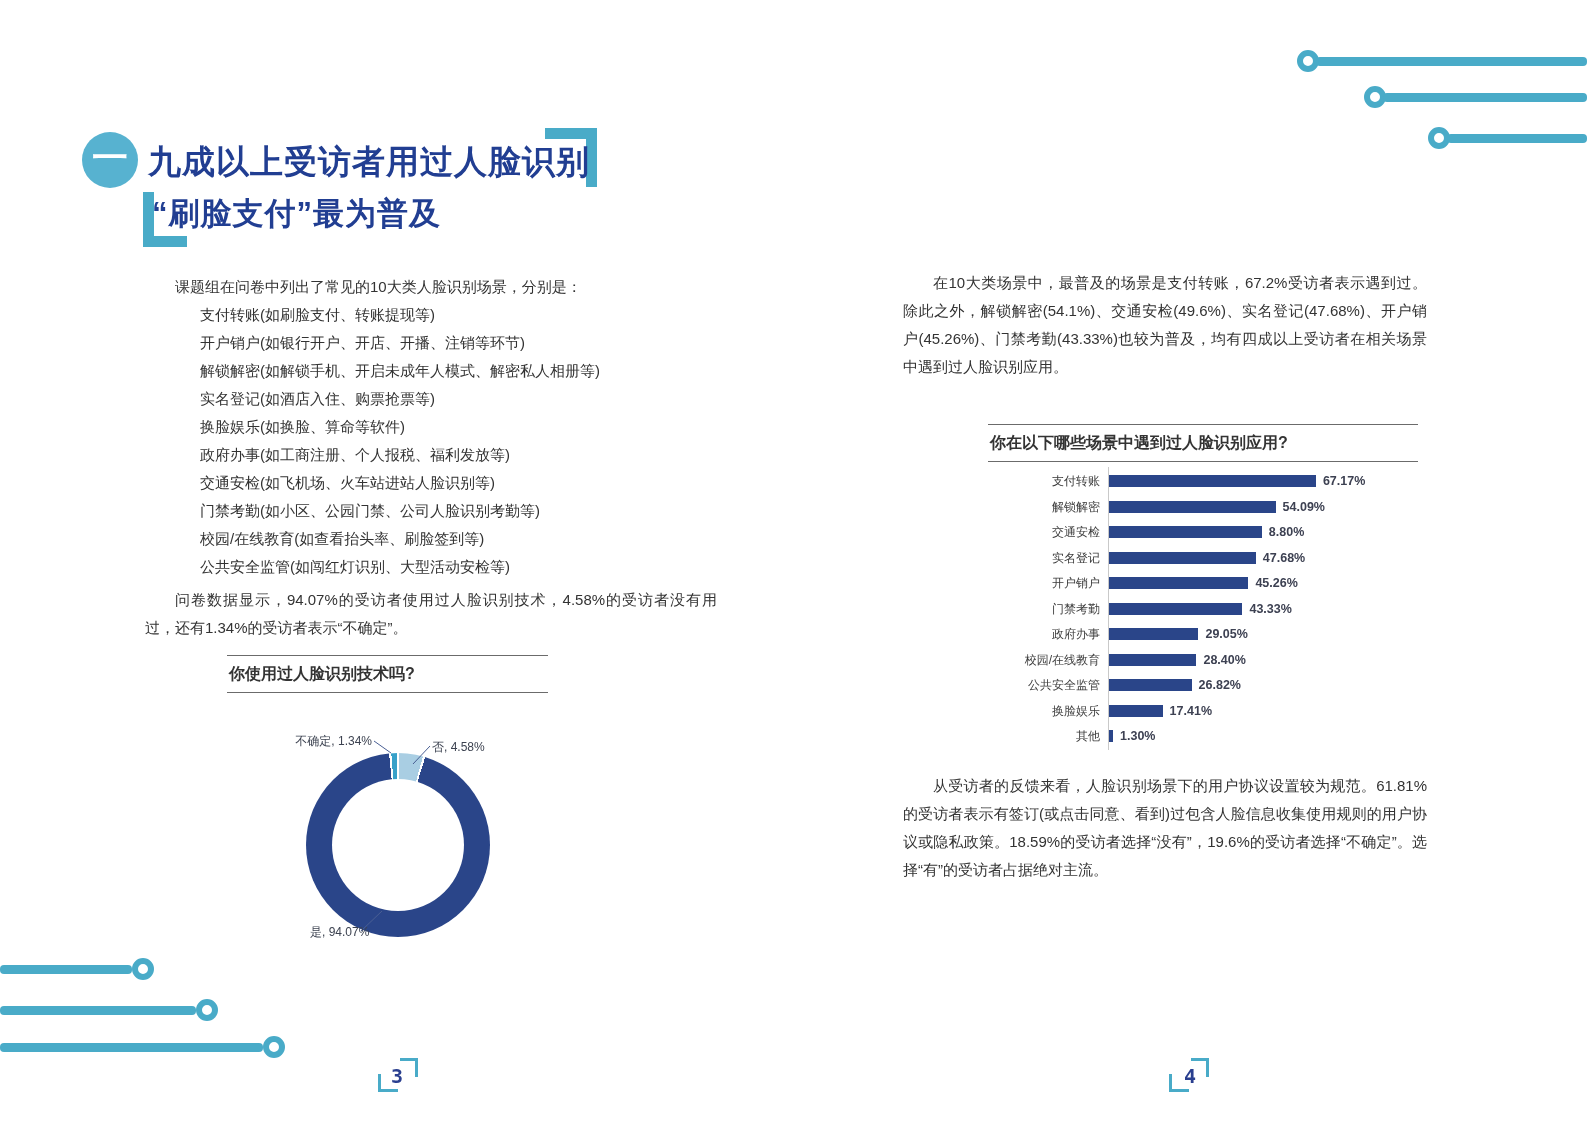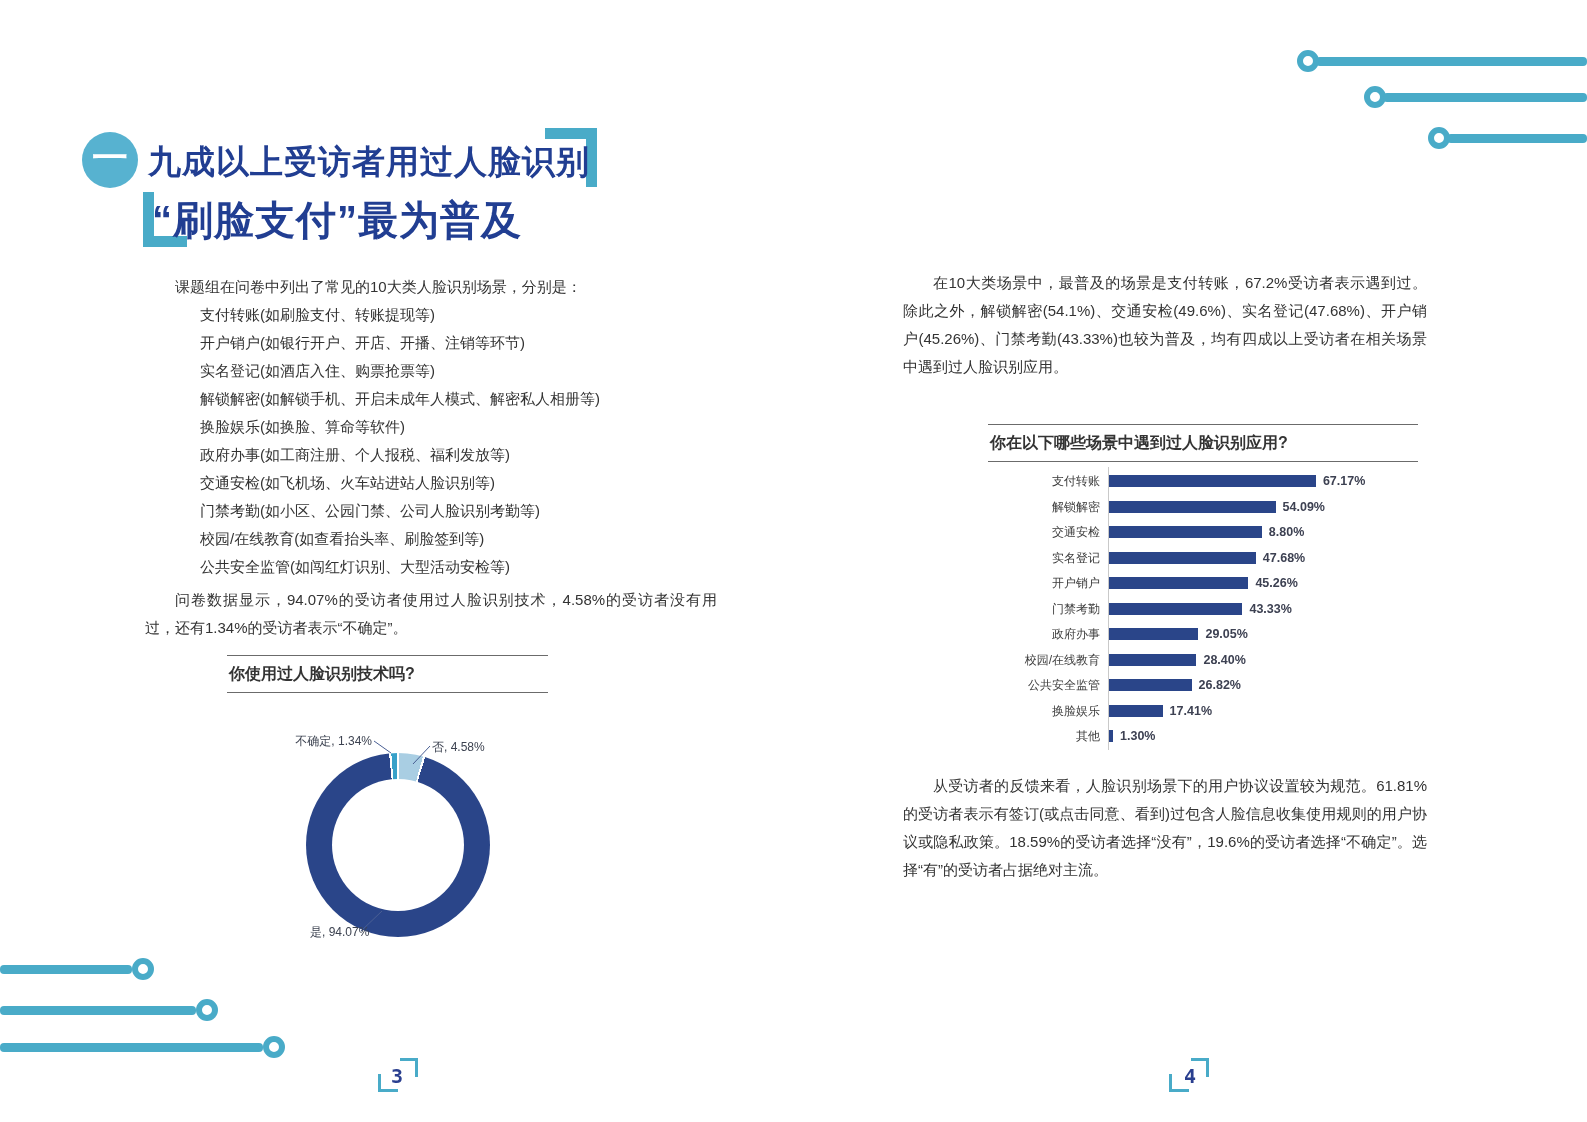--- a/index.html
+++ b/index.html
@@ -10,21 +10,21 @@
   }
   .abs{position:absolute;}
   
   .cline{position:absolute;height:9px;background:#49abc8;border-radius:4px;}
   .cring{position:absolute;width:10px;height:10px;border:6px solid #49abc8;border-radius:50%;background:#fff;}
   
   .badge{position:absolute;left:82px;top:132px;width:56px;height:56px;border-radius:50%;
          background:#57b2d0;display:flex;align-items:center;justify-content:center;}
   .badge span{color:#fff;font-size:36px;font-weight:bold;line-height:1;margin-top:-4px;}
   .title1{position:absolute;left:148px;top:140px;font-size:33px;font-weight:bold;color:#213e92;letter-spacing:1px;white-space:nowrap;}
-  .title2{position:absolute;left:152px;top:193px;font-size:40px;font-weight:bold;color:#213e92;letter-spacing:1px;white-space:nowrap;}
+  .title2{position:absolute;left:152px;top:193px;font-size:31px;font-weight:bold;color:#213e92;letter-spacing:1px;white-space:nowrap;}
   .brk-tr{position:absolute;left:545px;top:128px;width:52px;height:59px;box-sizing:border-box;
           border-top:11px solid #49abc8;border-right:11px solid #49abc8;}
   .brk-bl{position:absolute;left:143px;top:192px;width:44px;height:55px;box-sizing:border-box;
           border-left:11px solid #49abc8;border-bottom:11px solid #49abc8;}
   
   .para{position:absolute;font-size:15px;line-height:28px;color:#333;text-align:justify;text-indent:2em;}
   .list{position:absolute;left:200px;top:301px;font-size:15px;line-height:28px;color:#333;}
   .list div{white-space:nowrap;}
   
   .chart-header{position:absolute;border-top:1px solid #6b6b6b;border-bottom:1px solid #6b6b6b;
@@ -71,22 +71,22 @@
 </div>
 <div class="brk-tr"></div>
 <div class="title1">九成以上受访者用过人脸识别</div>
 <div class="brk-bl"></div>
 <div class="title2">“刷脸支付”最为普及</div>
 
 <div class="para" style="left:145px;top:273px;width:572px;">课题组在问卷中列出了常见的10大类人脸识别场景，分别是：</div>
 <div class="list" id="scenario-list">
     <div>支付转账(如刷脸支付、转账提现等)</div>
     <div>开户销户(如银行开户、开店、开播、注销等环节)</div>
+    <div>解锁解密(如解锁手机、开启未成年人模式、解密私人相册等)</div>
     <div>实名登记(如酒店入住、购票抢票等)</div>
-    <div>解锁解密(如解锁手机、开启未成年人模式、解密私人相册等)</div>
     <div>换脸娱乐(如换脸、算命等软件)</div>
     <div>政府办事(如工商注册、个人报税、福利发放等)</div>
     <div>交通安检(如飞机场、火车站进站人脸识别等)</div>
     <div>门禁考勤(如小区、公园门禁、公司人脸识别考勤等)</div>
     <div>校园/在线教育(如查看抬头率、刷脸签到等)</div>
     <div>公共安全监管(如闯红灯识别、大型活动安检等)</div>
   </div>
 <div class="para" style="left:145px;top:586px;width:572px;">问卷数据显示，94.07%的受访者使用过人脸识别技术，4.58%的受访者没有用过，还有1.34%的受访者表示“不确定”。</div>
 
 <div class="chart-header" style="left:227px;top:655px;width:321px;">你使用过人脸识别技术吗?</div>

